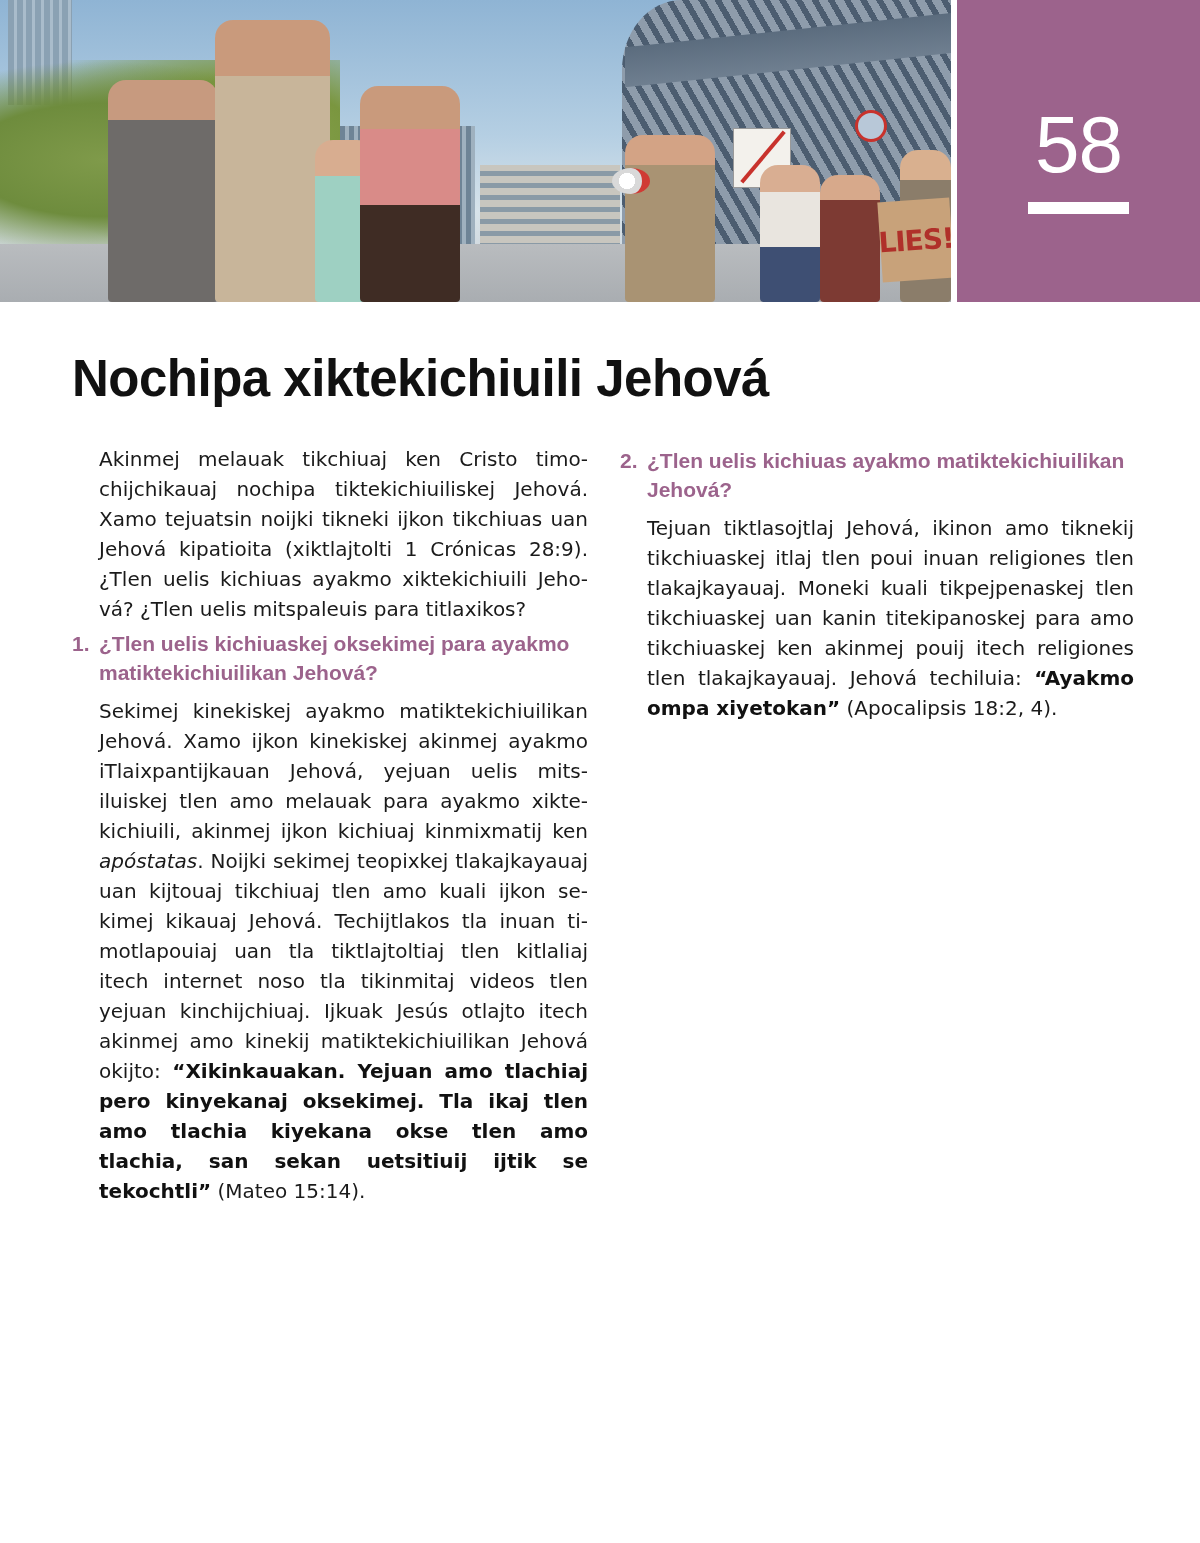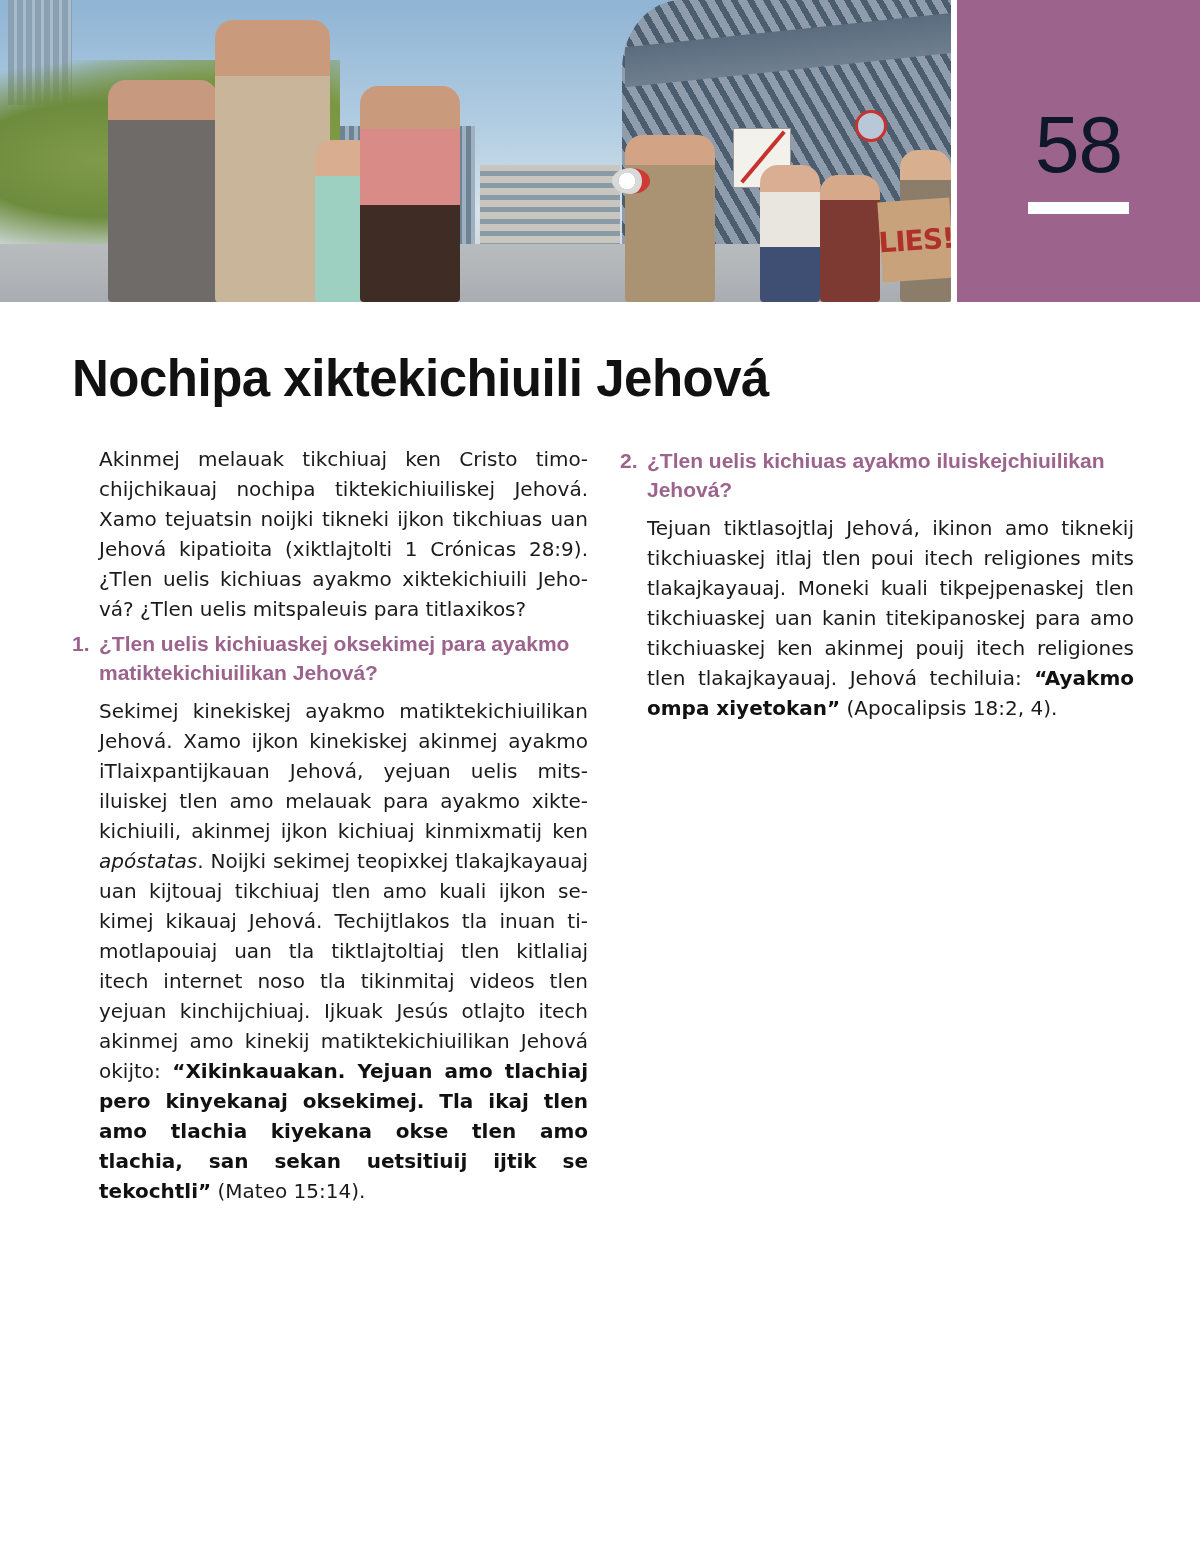--- a/index.html
+++ b/index.html
@@ -43,21 +43,21 @@
   .hero .sign-lies { position: absolute; left: 880px; top: 200px; width: 72px; height: 80px; background: #c8a27a;
           color: #b0302a; font-weight: bold; font-size: 28px; font-family: "DejaVu Sans", sans-serif;
           display: flex; align-items: center; justify-content: center; transform: rotate(-4deg); letter-spacing: -1px; }
   .hero .megaphone { position: absolute; left: 612px; top: 168px; width: 30px; height: 26px; border-radius: 50%;
           background: radial-gradient(circle, #ffffff 0 40%, #d9d9d9 41% 100%); border-right: 8px solid #d03a34; }
 
   
   .badge { position: absolute; left: 957px; top: 0; width: 243px; height: 302px; background: #9c638c;
            display: flex; flex-direction: column; align-items: center; }
   .badge-number { margin-top: 100px; font-family: "Liberation Sans", sans-serif; font-size: 80px; line-height: 90px;
-           color: #0f172a; font-weight: normal; letter-spacing: -1px; text-align: center; }
+           color: #ffffff; font-weight: normal; letter-spacing: -1px; text-align: center; }
   .badge-rule { margin-top: 12px; width: 101px; height: 12px; background: #ffffff; }
 
   
   .title { position: absolute; left: 72px; top: 348px; margin: 0; font-family: Liberation Sans, sans-serif;
            font-weight: bold; font-size: 51px; line-height: 62px; color: #111111; letter-spacing: -0.5px; }
 
   
   .col { position: absolute; top: 444px; }
   .col-left { left: 72px; width: 516px; }
   .col-right { left: 620px; width: 514px; }
@@ -117,17 +117,17 @@
       <span class="qtext">¿Tlen uelis kichiuaskej oksekimej para ayakmo matiktekichiuilikan Jehová?</span>
     </div>
     <p class="body-text"><span>Sekimej kinekiskej ayakmo matiktekichiuilikan Jehová. Xamo ijkon kinekiskej akinmej ayak­mo iTlaixpantijkauan Jehová, yejuan uelis mits­iluiskej tlen amo melauak para ayakmo xikte­kichiuili, akinmej ijkon kichiuaj kinmixmatij ken </span><i>apóstatas</i><span>. Noijki sekimej teopixkej tlakajkaya­uaj uan kijtouaj tikchiuaj tlen amo kuali ijkon se­kimej kikauaj Jehová. Techijtlakos tla inuan ti­motlapouiaj uan tla tiktlajtoltiaj tlen kitlaliaj itech internet noso tla tikinmitaj videos tlen yejuan kinchijchiuaj. Ijkuak Jesús otlajto itech akinmej amo kinekij matiktekichiuilikan Jeho­vá okijto: </span><b>“Xikinkauakan. Yejuan amo tlachi­aj pero kinyekanaj oksekimej. Tla ikaj tlen amo tlachia kiyekana okse tlen amo tlachia, san sekan uetsitiuij ijtik se tekochtli”</b><span> (Mateo 15:14).</span></p>
   </div>
 </div>
 
 <div class="col col-right">
   <div class="q-block q2">
     <div class="question">
       <span class="qnum">2.</span>
-      <span class="qtext">¿Tlen uelis kichiuas ayakmo iluiskej­chiuilikan Jehová?</span>
+      <span class="qtext">¿Tlen uelis kichiuas ayakmo matikteki­chiuilikan Jehová?</span>
     </div>
-    <p class="body-text"><span>Tejuan tiktlasojtlaj Jehová, ikinon amo tikne­kij tikchiuaskej itlaj tlen poui itech religiones mits tlakajkayauaj. Moneki kuali tikpejpenaskej tlen tikchiuaskej uan kanin titekipanoskej para amo tikchiuaskej ken akinmej pouij itech religio­nes tlen tlakajkayauaj. Jehová techiluia: </span><b>“Ayak­mo ompa xiyetokan”</b><span> (Apocalipsis 18:2, 4).</span></p>
+    <p class="body-text"><span>Tejuan tiktlasojtlaj Jehová, ikinon amo tikne­kij tikchiuaskej itlaj tlen poui inuan religiones tlen tlakajkayauaj. Moneki kuali tikpejpenaskej tlen tikchiuaskej uan kanin titekipanoskej para amo tikchiuaskej ken akinmej pouij itech religio­nes tlen tlakajkayauaj. Jehová techiluia: </span><b>“Ayak­mo ompa xiyetokan”</b><span> (Apocalipsis 18:2, 4).</span></p>
   </div>
 </div>
 
 </body></html>

